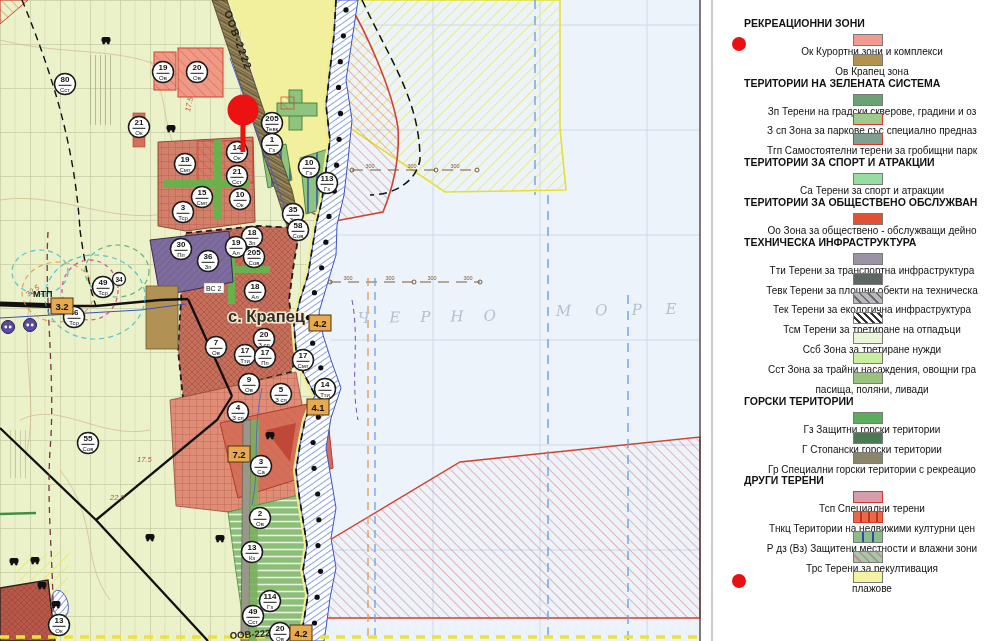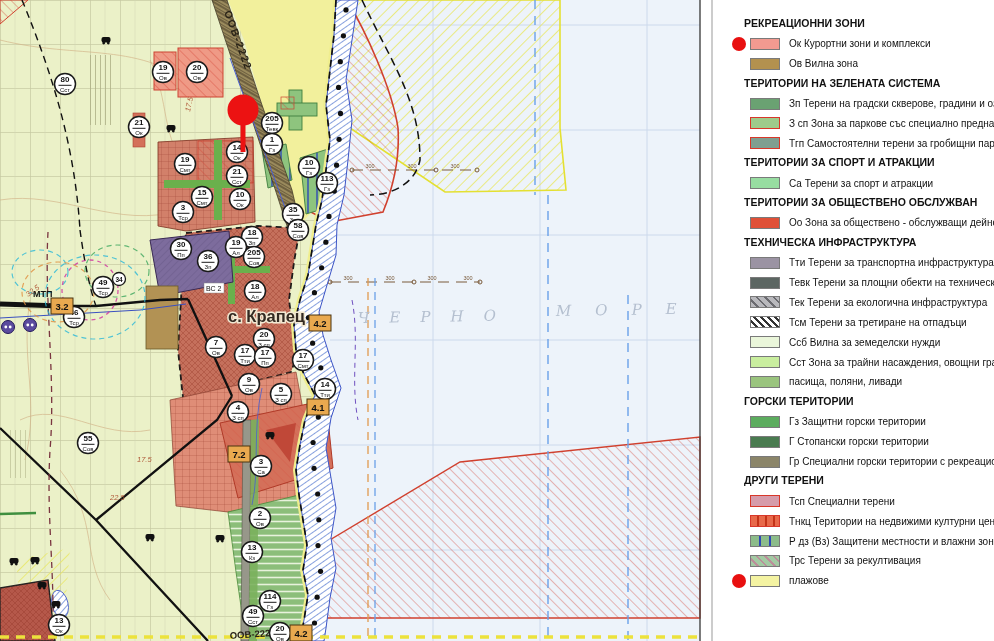--- a/index.html
+++ b/index.html
@@ -5,21 +5,21 @@
   html,body{margin:0;padding:0;background:#ffffff;}
   .stage{position:relative;width:994px;height:641px;overflow:hidden;background:#ffffff;
          font-family:"Liberation Sans",sans-serif;}
   #map-svg{position:absolute;left:0;top:0;}
   
   .legend{position:absolute;left:713px;top:13px;width:281px;height:641px;background:#ffffff;
           overflow:hidden;padding-top:1px;box-sizing:border-box;}
   .lg-h{height:19.9px;line-height:19.9px;font-size:10.5px;font-weight:bold;color:#111;
         padding-left:31px;white-space:nowrap;}
   .lg-row{position:relative;height:19.9px;display:flex;align-items:center;
-          padding-left:37px;white-space:nowrap;}
+          padding-left:37px;white-space:nowrap;flex-direction:column;}
   .lg-t{font-size:10px;color:#111;}
   .sw{display:inline-block;width:30px;height:12px;border:1px solid #7a7a7a;
       margin-right:9px;flex:none;box-sizing:border-box;}
   .sw-ok{background:#f29a90}
   .sw-ok1{background:repeating-linear-gradient(180deg,#d9f2c4 0 3px,#86c878 3px 4px)}
   .sw-ov{background:#b3914f}
   .sw-zp{background:#6aa272}
   .sw-zsp{background:#9ecb8b;border:1.5px solid #d8372a}
   .sw-tgp{background:#7f9f90;border:1.5px solid #d8372a}
   .sw-sa{background:#97dda1}
@@ -608,21 +608,21 @@
 
 <div class="legend" id="legend">
       <div class="lg-h">РЕКРЕАЦИОННИ ЗОНИ</div>
       <div class="lg-row">
         <span class="lg-dot"></span>
         <span class="sw sw-ok"></span>
         <span class="lg-t">Ок Курортни зони и комплекси</span>
       </div>
       <div class="lg-row">
         <span class="sw sw-ov"></span>
-        <span class="lg-t">Ов Вилна зона</span>
+        <span class="lg-t">Ов Крапец зона</span>
       </div>
       <div class="lg-h">ТЕРИТОРИИ НА ЗЕЛЕНАТА СИСТЕМА</div>
       <div class="lg-row">
         <span class="sw sw-zp"></span>
         <span class="lg-t">Зп Терени на градски скверове, градини и оз</span>
       </div>
       <div class="lg-row">
         <span class="sw sw-zsp"></span>
         <span class="lg-t">З сп Зона за паркове със специално предназ</span>
       </div>
@@ -652,21 +652,21 @@
       <div class="lg-row">
         <span class="sw sw-tek"></span>
         <span class="lg-t">Тек Терени за екологична инфраструктура</span>
       </div>
       <div class="lg-row">
         <span class="sw sw-tsm"></span>
         <span class="lg-t">Тсм Терени за третиране на отпадъци</span>
       </div>
       <div class="lg-row">
         <span class="sw sw-ssb"></span>
-        <span class="lg-t">Ссб Вилна за земеделски нужди</span>
+        <span class="lg-t">Ссб Зона за третиране нужди</span>
       </div>
       <div class="lg-row">
         <span class="sw sw-sst"></span>
         <span class="lg-t">Сст Зона за трайни насаждения, овощни гра</span>
       </div>
       <div class="lg-row">
         <span class="sw sw-pas"></span>
         <span class="lg-t">пасища, поляни, ливади</span>
       </div>
       <div class="lg-h">ГОРСКИ ТЕРИТОРИИ</div>

